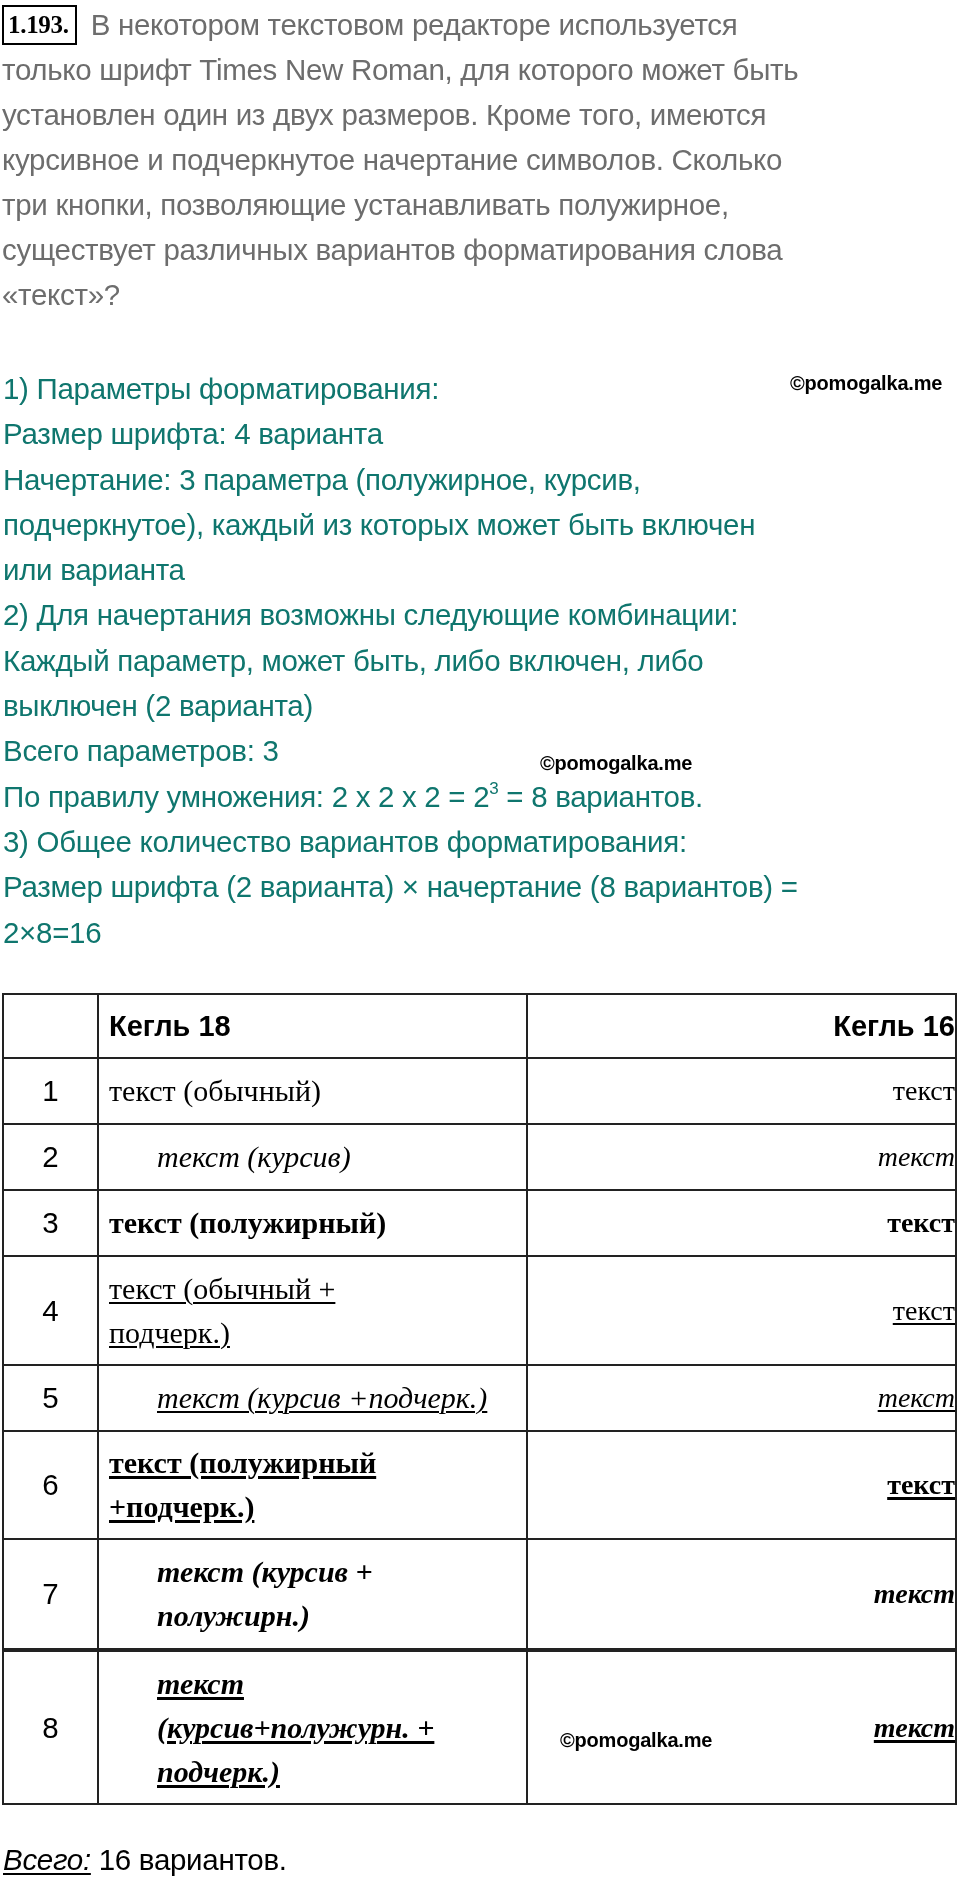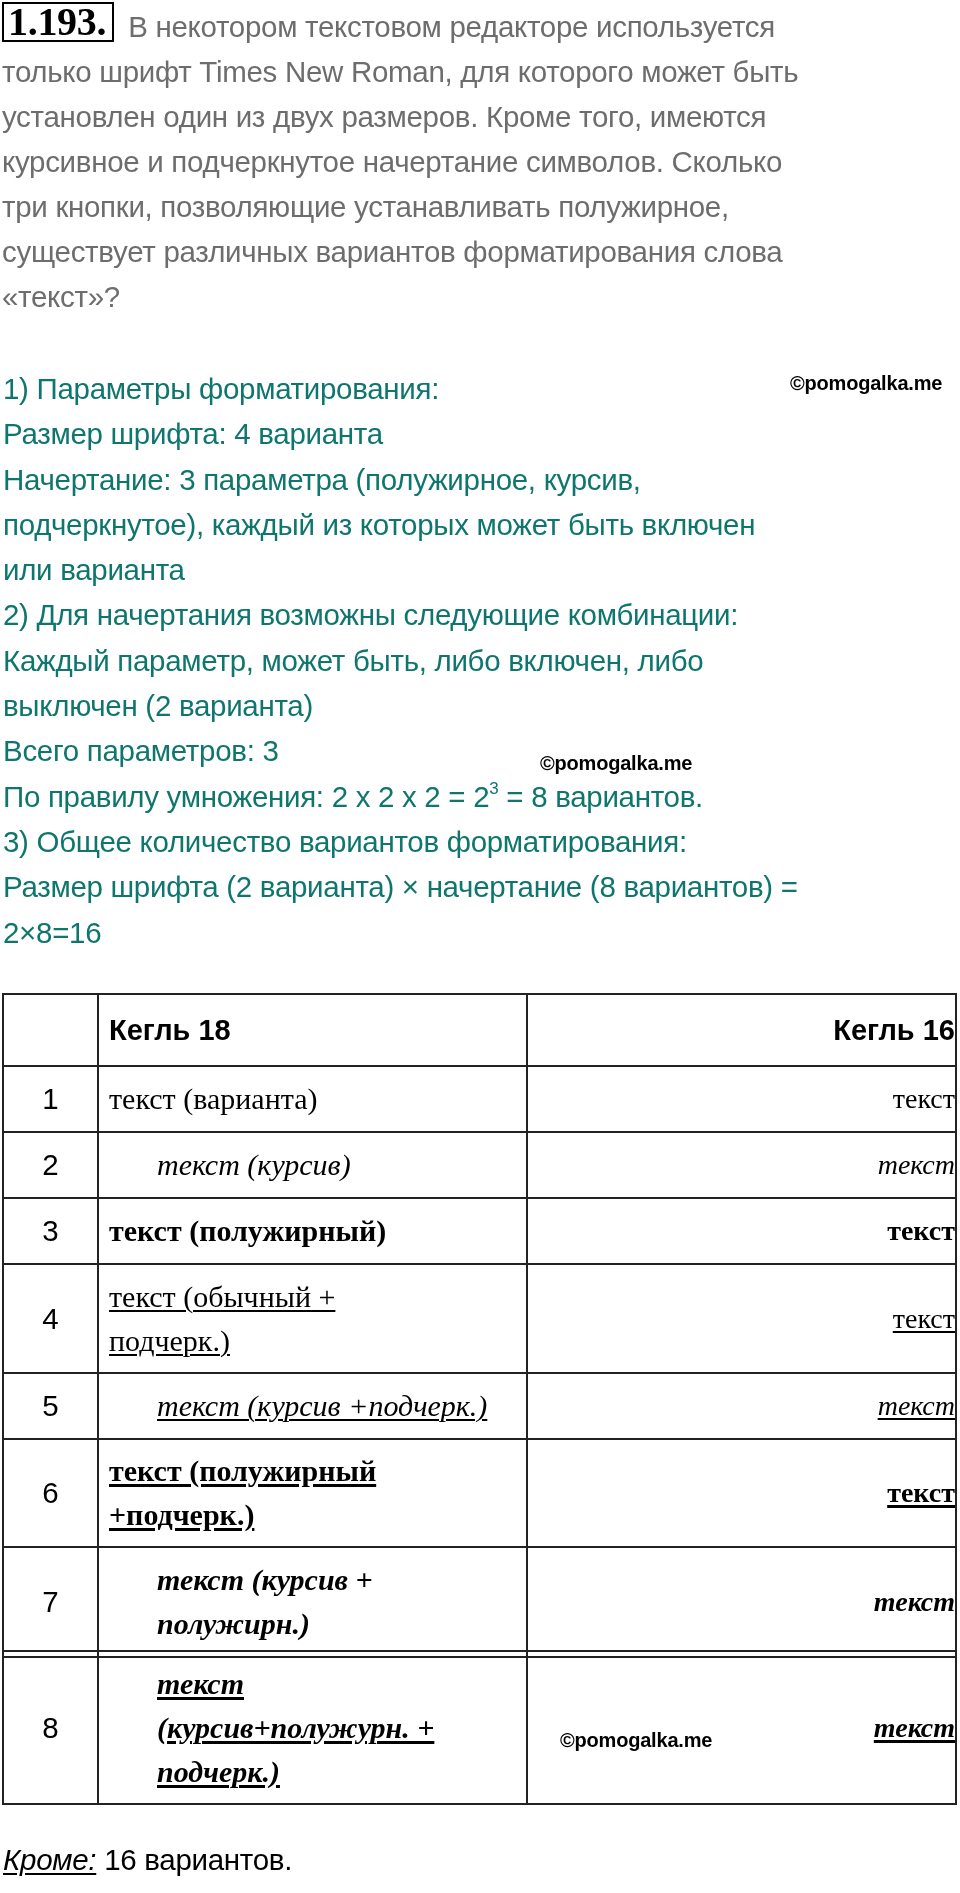--- a/index.html
+++ b/index.html
@@ -3,21 +3,21 @@
 <meta charset="utf-8">
 <style>
   * { box-sizing: border-box; margin: 0; padding: 0; }
   html, body { width: 960px; height: 1893px; background: #ffffff; overflow: hidden; }
   body { position: relative; font-family: "Liberation Sans", "DejaVu Sans", sans-serif; color: #000; }
 
   .task { position: absolute; left: 2px; top: 2px; width: 950px; }
   .task-line { font-size: 29.5px; line-height: 45px; color: #6d6d6d; white-space: nowrap; letter-spacing: -0.3px; }
   .task-num {
     display: inline-block; border: 2px solid #000; font-family: "Liberation Serif", "DejaVu Serif", serif;
-    font-weight: bold; color: #000; font-size: 40px; line-height: 36px; padding: 0 6px 0 4px; margin-right: 14px;
+    font-weight: bold; color: #000; font-size: 25px; line-height: 36px; padding: 0 6px 0 4px; margin-right: 14px;
     vertical-align: 2px;
   }
 
   .solution { position: absolute; left: 3px; top: 366px; width: 950px; }
   .sol-line { font-size: 29.5px; line-height: 45.3px; color: #0f766e; white-space: nowrap; letter-spacing: -0.3px; position: relative; }
   .sol-line sup { font-size: 17px; line-height: 0; vertical-align: 13px; }
 
   .wm { position: absolute; font-weight: bold; font-size: 20px; color: #000; white-space: nowrap; letter-spacing: -0.2px; }
   .wm1 { left: 790px; top: 372px; }
   .wm2 { left: 540px; top: 752px; }
@@ -66,28 +66,28 @@
   <div class="sol-line">выключен (2 варианта)</div>
   <div class="sol-line">Всего параметров: 3</div>
   <div class="sol-line"><span>По правилу умножения: 2 x 2 x 2 = 2</span><sup>3</sup><span> = 8 вариантов.</span></div>
   <div class="sol-line">3) Общее количество вариантов форматирования:</div>
   <div class="sol-line">Размер шрифта (2 варианта) × начертание (8 вариантов) =</div>
   <div class="sol-line">2×8=16</div>
 </div>
 
 <table class="t t1">
   <tbody>
-      <tr style="height:72px">
+      <tr style="height:64px">
     <td class="num"></td>
     <td class="c18 hdr">Кегль 18</td>
     <td class="c16 hdr">Кегль 16</td>
   </tr>
   <tr style="height:66px">
     <td class="num">1</td>
-    <td class="c18"><span>текст (варианта)</span></td>
+    <td class="c18"><span>текст (обычный)</span></td>
     <td class="c16"><span>текст</span></td>
   </tr>
   <tr style="height:66px">
     <td class="num">2</td>
     <td class="c18"><span class="s-i">текст (курсив)</span></td>
     <td class="c16"><span class="s-i">текст</span></td>
   </tr>
   <tr style="height:66px">
     <td class="num">3</td>
     <td class="c18"><span class="s-b">текст (полужирный)</span></td>
@@ -121,13 +121,13 @@
       <tr style="height:153px">
     <td class="num">8</td>
     <td class="c18"><span class="s-b s-i s-u s-bu">текст</span><br><span class="s-b s-i s-u s-bu">(курсив+полужурн. +</span><br><span class="s-b s-i s-u s-bu">подчерк.)</span></td>
     <td class="c16"><span class="s-b s-i s-u s-bu">текст</span></td>
   </tr>
 </tbody>
   </table>
 
 <div class="wm wm3">©pomogalka.me</div>
 
-<div class="answer"><span class="answer-label">Кроме:</span><span> 16 вариантов.</span></div>
+<div class="answer"><span class="answer-label">Всего:</span><span> 16 вариантов.</span></div>
 
 </body></html>

